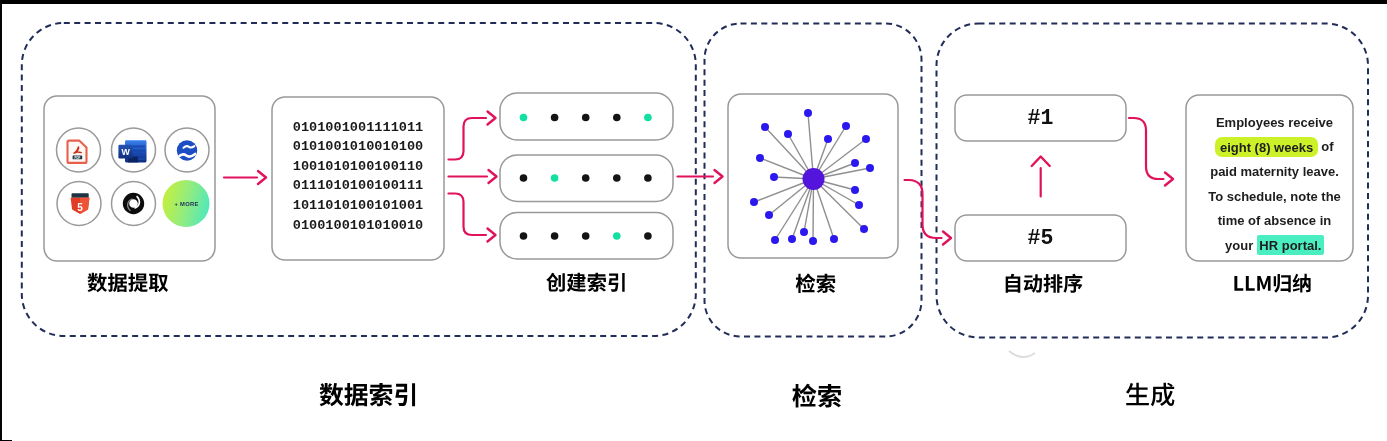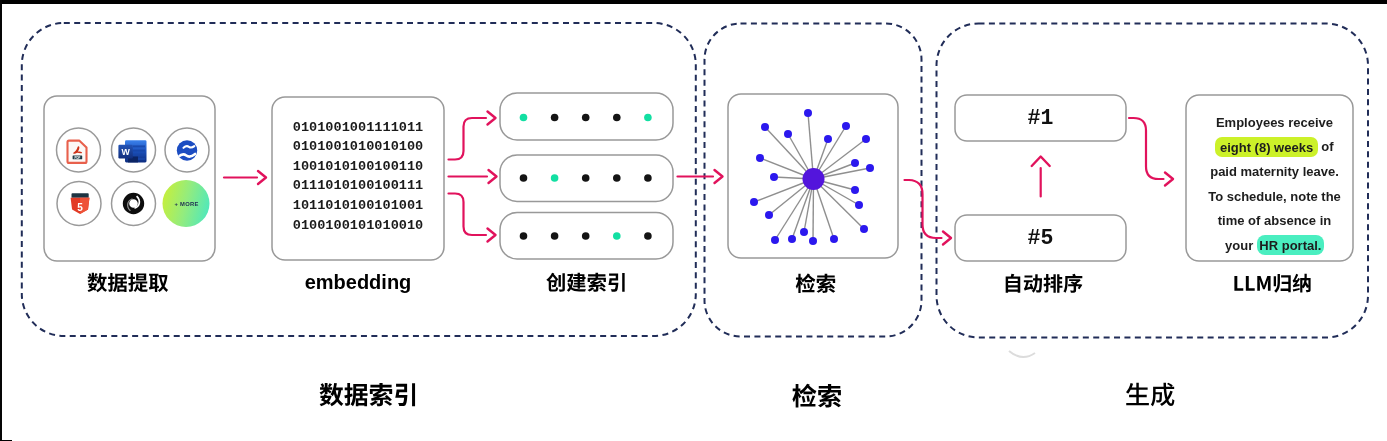--- a/index.html
+++ b/index.html
@@ -6,21 +6,21 @@
 .abs { position:absolute; }
 #binary { left:272px; top:117.6px; width:172px; text-align:center;
   font-family:"Liberation Mono", monospace; font-weight:bold; font-size:13.6px; line-height:19.6px;
   color:#1b1b1b; letter-spacing:0; white-space:pre; }
 #embed { left:272px; top:271.4px; width:172px; text-align:center; font-weight:bold; font-size:20px; color:#000; }
 .hash { width:171px; text-align:center; font-family:"Liberation Mono", monospace; font-weight:bold;
   font-size:21.5px; color:#111; }
 #llmtext { left:1186px; top:110.8px; width:177px; text-align:center; font-weight:bold; font-size:13px;
   line-height:24.6px; color:#1d1d1d; }
 .hl-y { background:#ccf129; padding:2.5px 4.5px; border-radius:7px; }
-.hl-c { background:#4aeec0; padding:2.5px 2.5px; border-radius:8px; }
+.hl-c { background:#4aeec0; padding:2.5px 2.5px; border-radius:2px; }
 #topbar { left:0; top:0; width:1387px; height:4px; background:#000; }
 #leftbar { left:0; top:0; width:1.6px; height:441px; background:#050505; }
 #blnub { left:0; top:439.6px; width:12px; height:1.4px; background:#000; }
 </style></head>
 <body>
 <div id="stage">
 <svg class="abs" style="left:0;top:0" width="1387" height="441" viewBox="0 0 1387 441">
 <rect x="21.8" y="23" width="674" height="313" rx="42" fill="none" stroke="#212d58" stroke-width="2" stroke-dasharray="6 4.4"></rect>
 <rect x="704.5" y="23.5" width="217" height="313" rx="36" fill="none" stroke="#212d58" stroke-width="2" stroke-dasharray="6 4.4"></rect>
 <rect x="936.5" y="23.5" width="431.5" height="314" rx="42" fill="none" stroke="#212d58" stroke-width="2" stroke-dasharray="6 4.4"></rect>
@@ -212,21 +212,20 @@
 <g transform="translate(791.73,405.33) scale(0.02520,-0.02520)" fill="#000">
         <path transform="translate(0,0)" d="M392 347C416 271 439 172 446 107L544 134C534 198 510 295 485 371ZM583 377C599 302 616 203 621 139L718 154C712 219 694 314 675 389ZM609 861C548 748 448 641 344 567V669H265V850H156V669H38V558H147C124 446 78 314 27 240C44 208 70 154 81 118C109 162 134 224 156 294V-89H265V377C283 339 300 302 310 276L379 356C363 383 291 490 265 524V558H332L296 535C317 511 352 460 365 436C399 460 433 487 466 517V443H821V524C856 497 891 473 925 452C936 484 961 538 981 568C880 617 765 706 692 788L712 822ZM631 698C679 646 736 592 795 544H495C543 591 590 643 631 698ZM345 56V-49H941V56H789C836 144 888 264 928 367L824 390C794 288 740 149 691 56Z"></path>
         <path transform="translate(1000,0)" d="M620 85C700 39 807 -29 857 -74L955 -6C898 38 788 103 711 144ZM266 137C212 88 123 36 43 4C68 -15 112 -55 133 -77C211 -37 309 30 375 92ZM197 297C215 303 239 307 350 315C298 292 255 274 232 266C173 242 134 230 96 225C106 198 120 147 124 127C157 139 201 144 462 162V36C462 25 458 22 441 21C424 20 364 21 310 23C327 -7 346 -54 353 -87C426 -87 481 -86 524 -69C567 -52 578 -22 578 32V170L787 183C812 156 834 130 849 108L940 168C896 225 806 308 737 366L653 313L710 261L400 244C521 291 641 348 751 414L669 483C624 453 573 423 521 396L356 390C419 420 480 454 532 490L510 508H833V400H951V608H565V669H928V772H565V850H438V772H73V669H438V608H51V400H165V508H392C332 467 267 434 244 422C213 406 190 396 168 393C178 366 193 317 197 297Z"></path>
       </g>
 <g transform="translate(1124.91,403.99) scale(0.02520,-0.02520)" fill="#000">
         <path transform="translate(0,0)" d="M225 830C189 689 124 551 43 463C67 451 110 423 129 407C164 450 198 503 228 563H453V362H165V271H453V39H53V-53H951V39H551V271H865V362H551V563H902V655H551V844H453V655H270C290 704 308 756 323 808Z"></path>
         <path transform="translate(1000,0)" d="M531 843C531 789 533 736 535 683H119V397C119 266 112 92 31 -29C53 -41 95 -74 111 -93C200 36 217 237 218 382H379C376 230 370 173 359 157C351 148 342 146 328 146C311 146 272 147 230 151C244 127 255 90 256 62C304 60 349 60 375 64C403 67 422 75 440 97C461 125 467 212 471 431C471 443 472 469 472 469H218V590H541C554 433 577 288 613 173C551 102 477 43 393 -2C414 -20 448 -60 462 -80C532 -38 596 14 652 74C698 -20 757 -77 831 -77C914 -77 948 -30 964 148C938 157 904 179 882 201C877 71 864 20 838 20C795 20 756 71 723 157C796 255 854 370 897 500L802 523C774 430 736 346 688 272C665 362 648 471 639 590H955V683H851L900 735C862 769 786 816 727 846L669 789C723 760 788 716 826 683H633C631 735 630 789 630 843Z"></path>
       </g>
 </svg>
 <div class="abs" id="binary">0101001001111011<br>0101001010010100<br>1001010100100110<br>0111010100100111<br>1011010100101001<br>0100100101010010</div>
-<div class="abs" id="embed">embedding</div>
 <div class="abs hash" style="left:955px; top:106px; line-height:24px;">#1</div>
 <div class="abs hash" style="left:955px; top:226px; line-height:24px;">#5</div>
 <div class="abs" id="llmtext">Employees receive<br>
 <span class="hl-y">eight (8) weeks</span> of<br>
 paid maternity leave.<br>
 To schedule, note the<br>
 time of absence in<br>
 your <span class="hl-c">HR portal.</span></div>
 <div class="abs" id="topbar"></div>
 <div class="abs" id="leftbar"></div>

